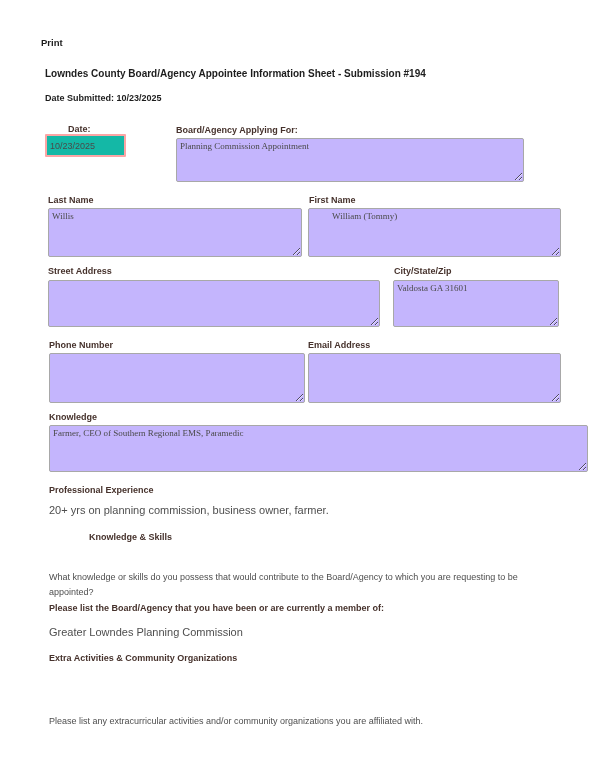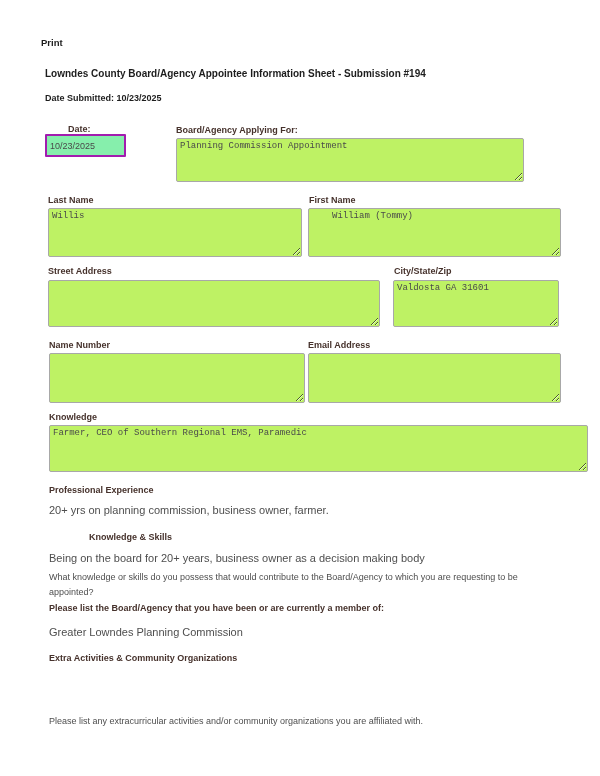--- a/index.html
+++ b/index.html
@@ -50,34 +50,34 @@
     color: #4e4e4e;
   }
   .hint-text {
     font-size: 9px;
     color: #4e4e4e;
     line-height: 14.5px;
   }
   .form-textarea {
     border: 1px solid #a8a8a8;
     border-radius: 2px;
-    background: #bef264;
-    font-family: Liberation Mono, monospace;
+    background: #c4b5fd;
+    font-family: Liberation Serif, serif;
     font-size: 9px;
     line-height: 11px;
     color: #4a4a4a;
     padding: 2px 3px;
     resize: both;
     outline: none;
     overflow: auto;
   }
   .date-input {
-    border: 2px solid #a21caf;
+    border: 2px solid #fca5a5;
     border-radius: 1px;
-    background: #86efac;
+    background: #14b8a6;
     font-family: inherit;
     font-size: 9px;
     color: #4a4a4a;
     padding: 0 3px;
     outline: none;
   }
 </style>
 </head>
 <body>
 
@@ -100,34 +100,33 @@
 
   <label class="abs field-label" style="left:309px; top:195px;">First Name</label>
   <textarea class="abs form-textarea" style="left: 308px; top: 208px; width: 253px; height: 49px; padding-left: 23px;">William (Tommy)</textarea>
 
   <label class="abs field-label" style="left:48px; top:266px;">Street Address</label>
   <textarea class="abs form-textarea" style="left: 48px; top: 280px; width: 332px; height: 47px;"></textarea>
 
   <label class="abs field-label" style="left:394px; top:266px;">City/State/Zip</label>
   <textarea class="abs form-textarea" style="left: 393px; top: 280px; width: 166px; height: 47px;">Valdosta GA 31601</textarea>
 
-  <label class="abs field-label" style="left:49px; top:340px;">Name Number</label>
+  <label class="abs field-label" style="left:49px; top:340px;">Phone Number</label>
   <textarea class="abs form-textarea" style="left: 49px; top: 353px; width: 256px; height: 50px;"></textarea>
 
   <label class="abs field-label" style="left:308px; top:340px;">Email Address</label>
   <textarea class="abs form-textarea" style="left: 308px; top: 353px; width: 253px; height: 50px;"></textarea>
 
   <label class="abs field-label" style="left:49px; top:412px;">Knowledge</label>
   <textarea class="abs form-textarea" style="left: 49px; top: 425px; width: 539px; height: 47px;">Farmer, CEO of Southern Regional EMS, Paramedic</textarea>
 
   <div class="abs section-heading" style="left:49px; top:485px;">Professional Experience</div>
   <div class="abs answer-text" style="left:49px; top:504px;">20+ yrs on planning commission, business owner, farmer.</div>
 
   <div class="abs section-heading" style="left:49px; top:532px;padding-left:40px;">Knowledge &amp; Skills</div>
-  <div class="abs answer-text" style="left:49px; top:552px;">Being on the board for 20+ years, business owner as a decision making body</div>
   <div class="abs hint-text" style="left:49px; top:570px; width:492px;">What knowledge or skills do you possess that would contribute to the Board/Agency to which you are requesting to be appointed?</div>
 
   <div class="abs section-heading" style="left:49px; top:603px;">Please list the Board/Agency that you have been or are currently a member of:</div>
   <div class="abs answer-text" style="left:49px; top:626px;">Greater Lowndes Planning Commission</div>
 
   <div class="abs section-heading" style="left:49px; top:653px;">Extra Activities &amp; Community Organizations</div>
   <div class="abs hint-text" style="left:49px; top:714px; width:530px;">Please list any extracurricular activities and/or community organizations you are affiliated with.</div>
 
 </div>
 

